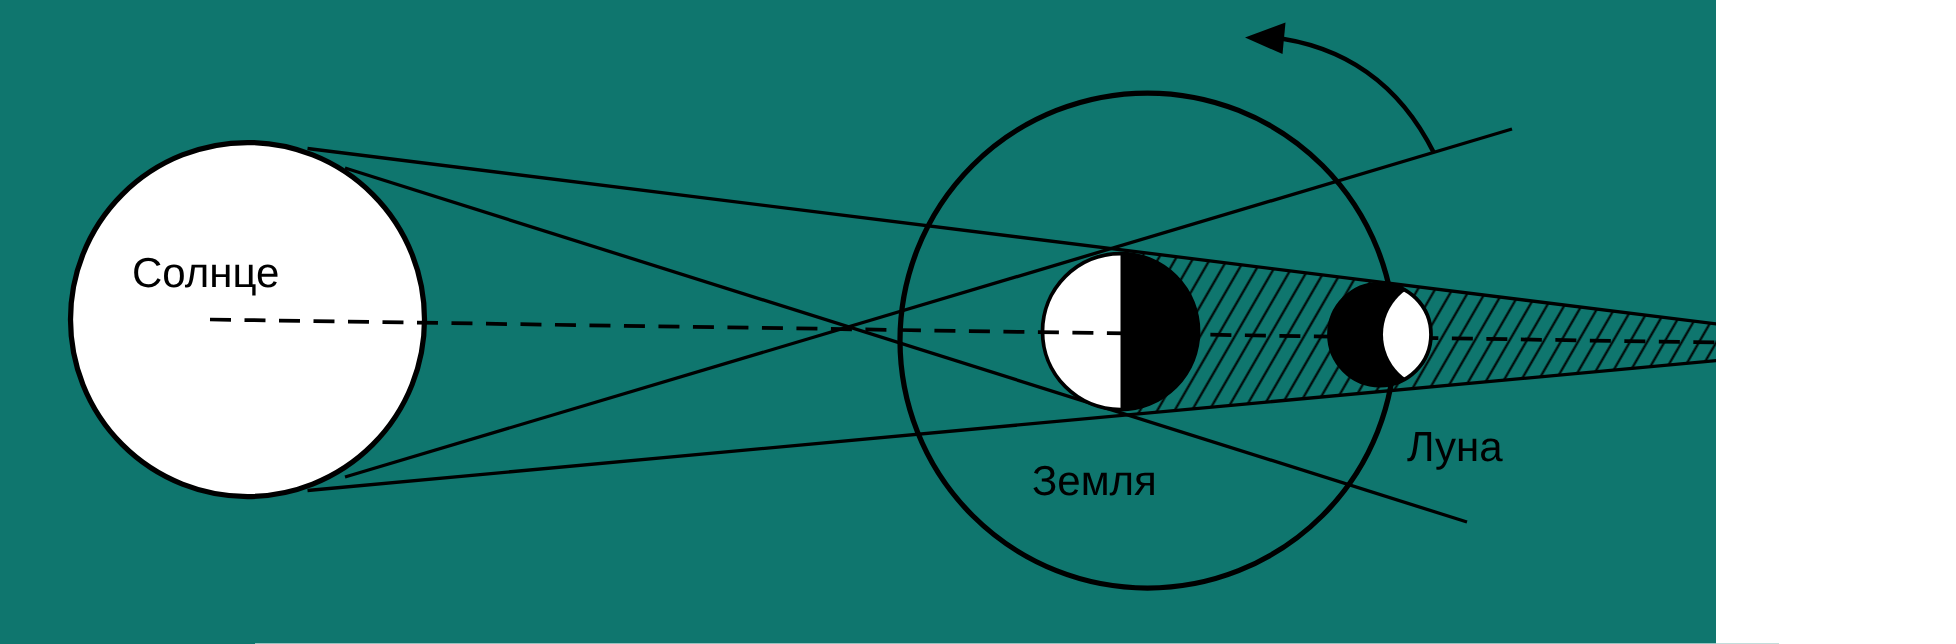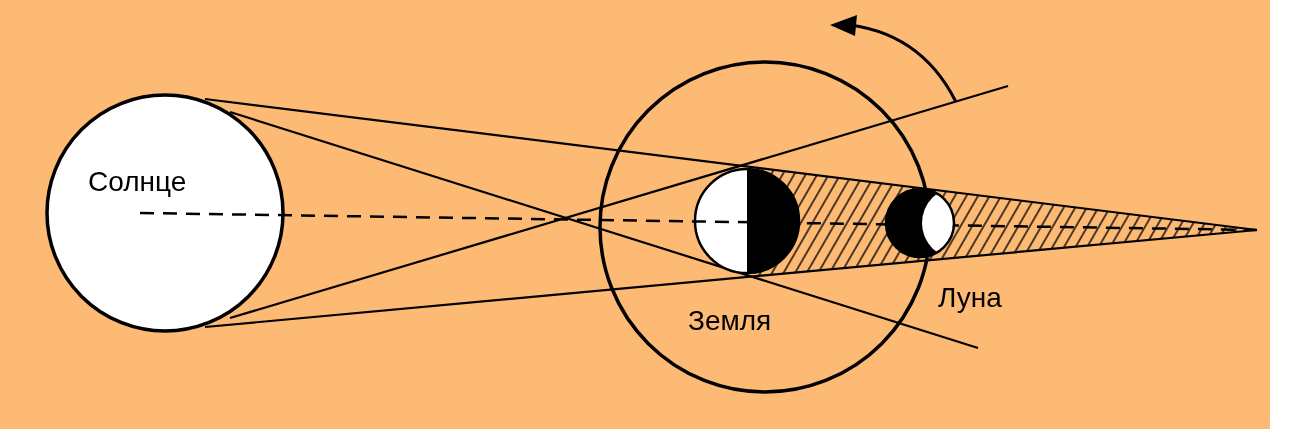--- a/index.html
+++ b/index.html
@@ -3,23 +3,23 @@
 <meta charset="utf-8">
 <style>
   html, body {
     margin: 0;
     padding: 0;
     background: #ffffff;
     font-family: "Liberation Sans", sans-serif;
   }
   .stage {
     position: relative;
-    width: 1270px;
+    width: 1144px;
     height: 429px;
-    background: #fdba74;
+    background: #0f766e;
     overflow: hidden;
   }
   svg { display: block; }
   .diagram-label {
     font-family: "Liberation Sans", sans-serif;
     font-size: 28px;
     fill: #000000;
   }
 </style>
 </head>

